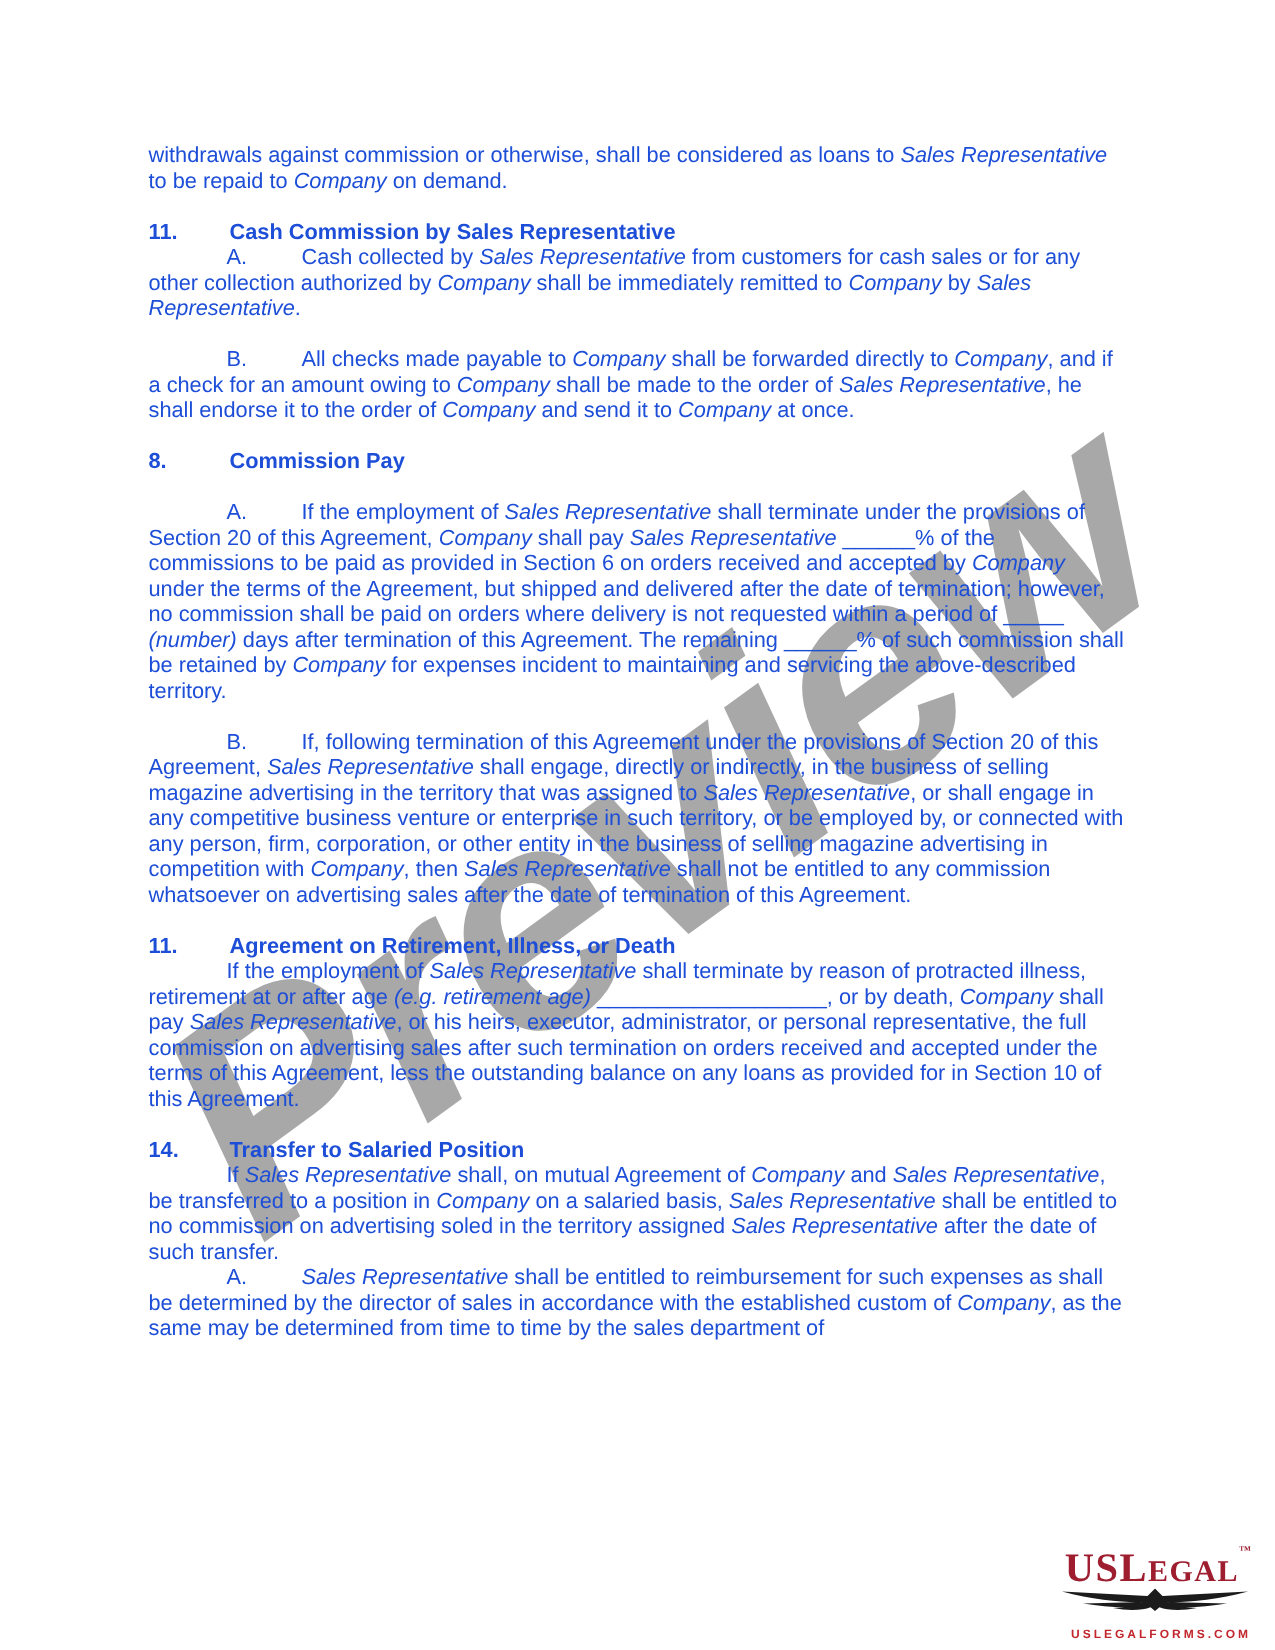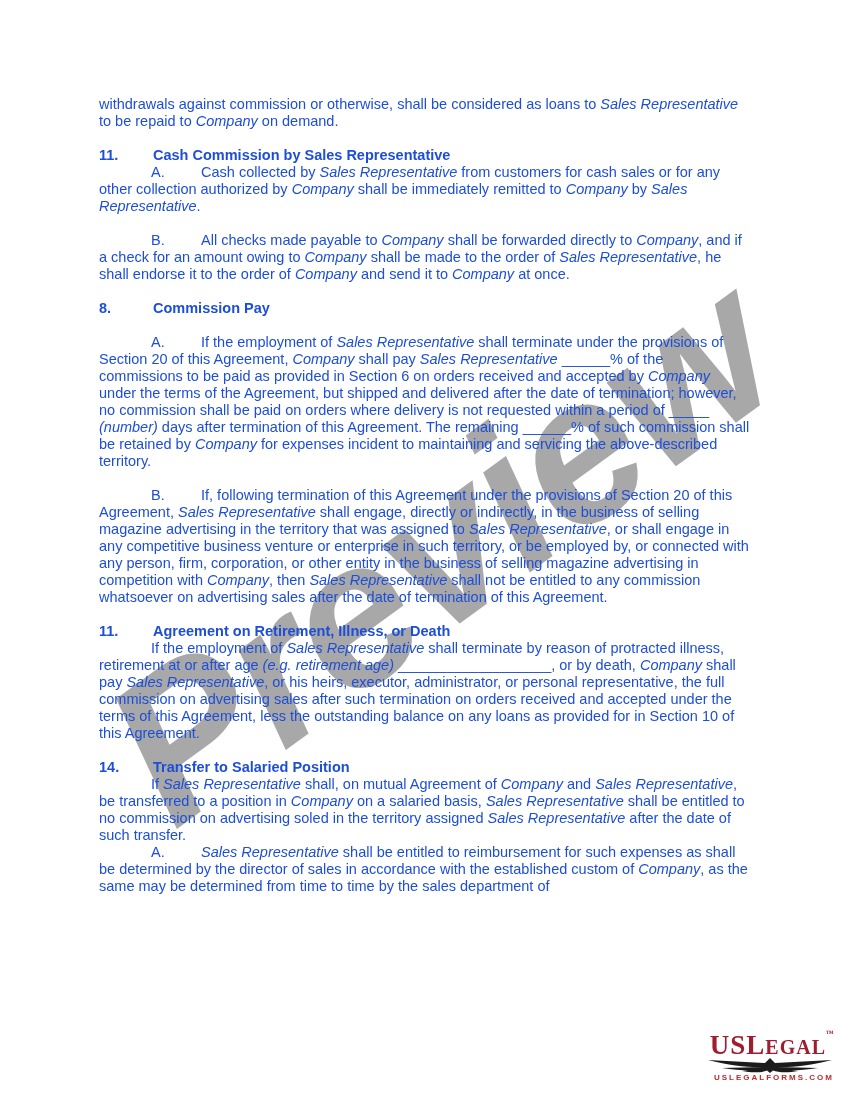--- a/index.html
+++ b/index.html
@@ -56,21 +56,21 @@
     font-weight:bold;
     color:#9e1e30;
     white-space:nowrap;
     line-height:22px;
   }
   .b-lg{font-size:27px;letter-spacing:1px;}
   .b-sm{font-size:20px;letter-spacing:1px;}
   .tm{font-size:8px;vertical-align:18px;color:#9e1e30;}
   .wings{margin-top:-2px;line-height:0;}
   .site{
-    margin-top:0;
+    margin-top:11px;
     font-size:8px;
     font-weight:bold;
     letter-spacing:2px;
     color:#c1272d;
     white-space:nowrap;
   }
 </style>
 </head>
 <body>
 

